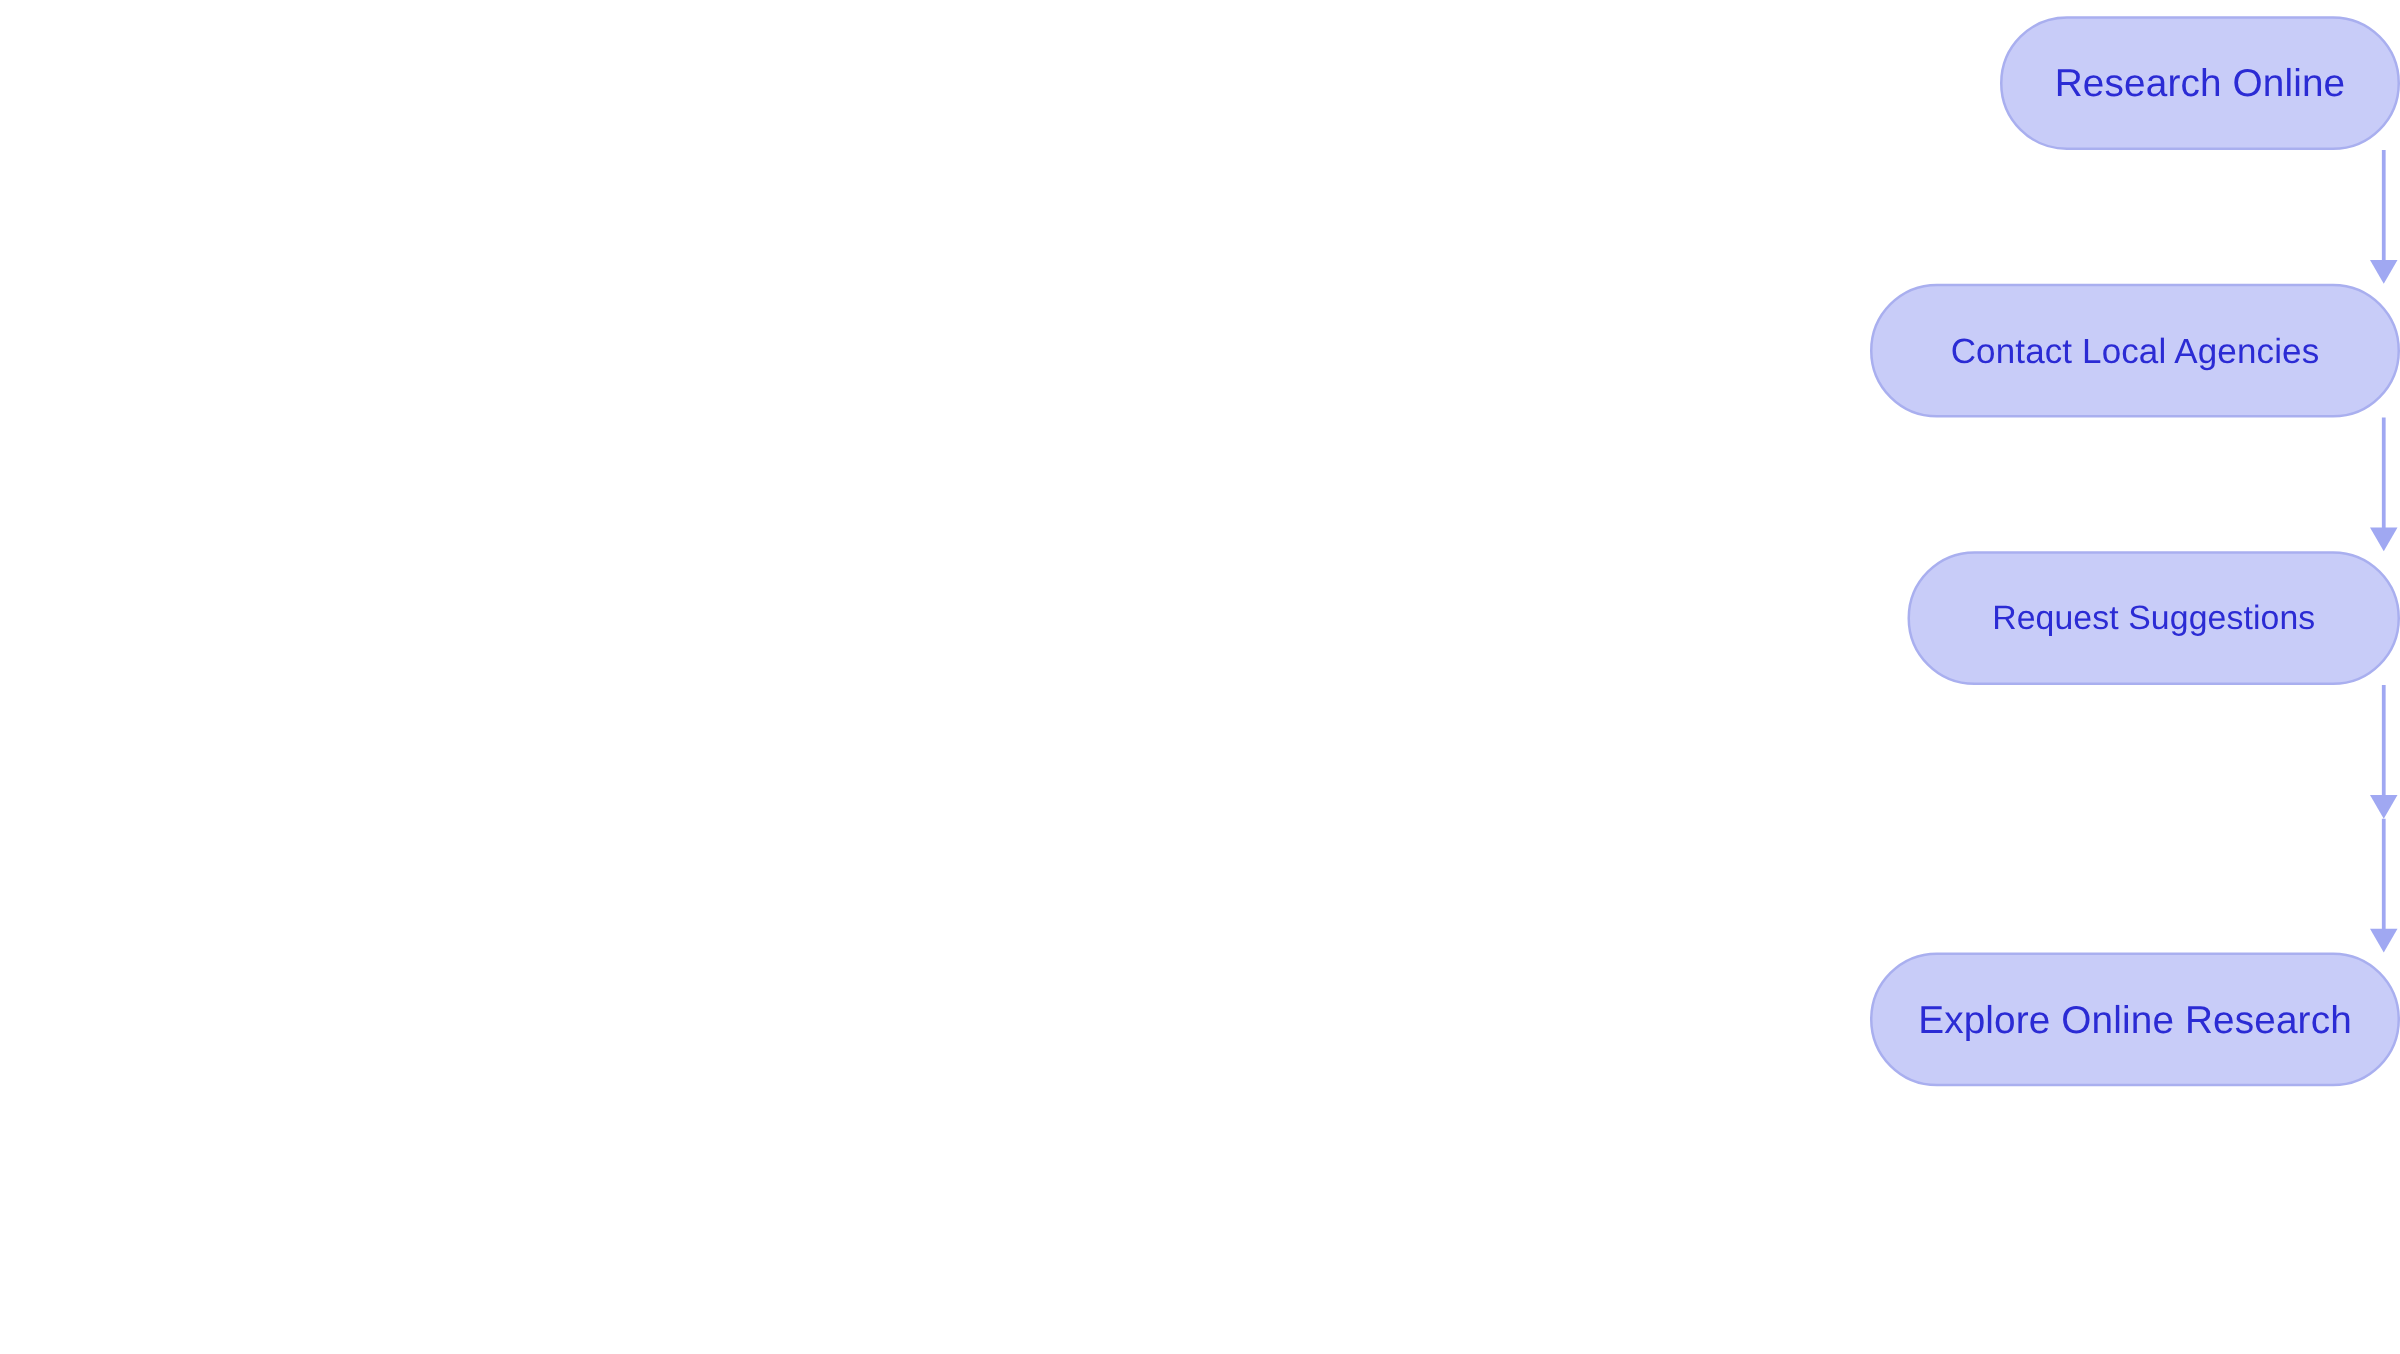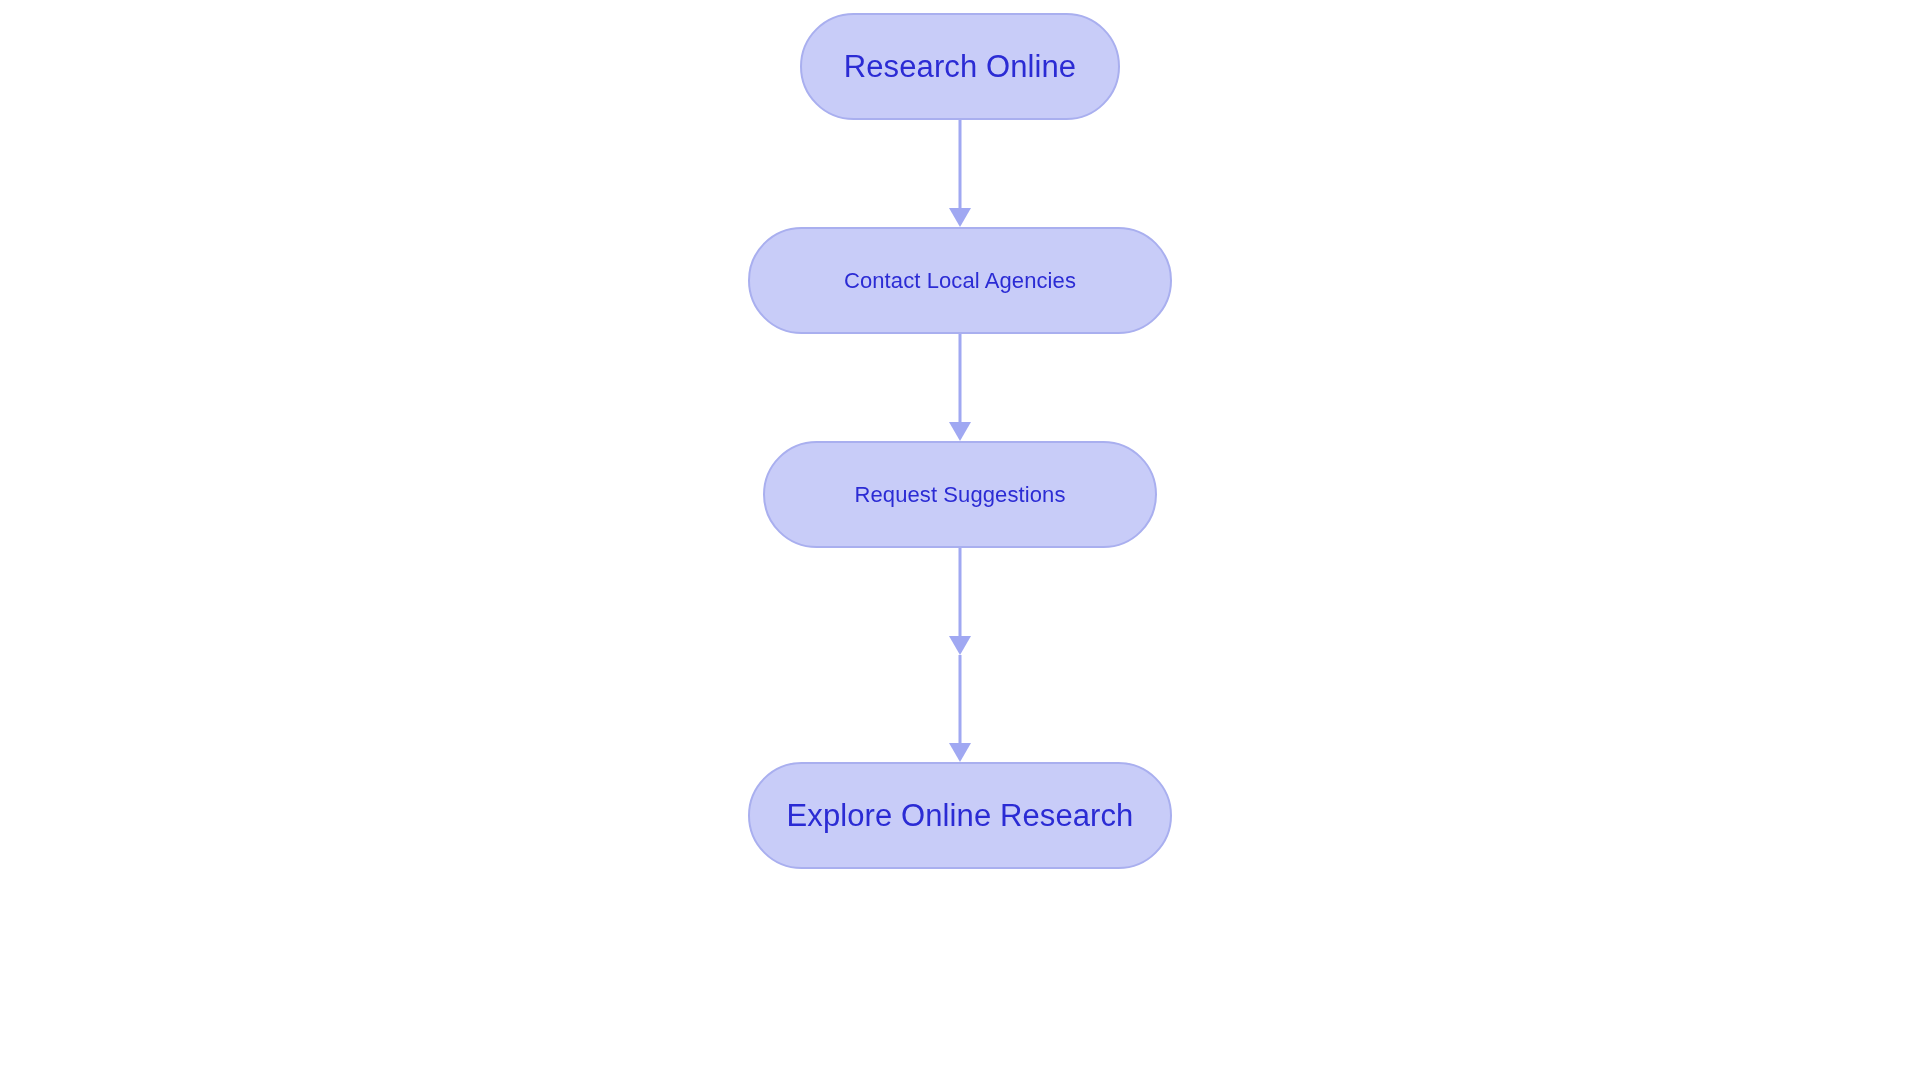--- a/index.html
+++ b/index.html
@@ -24,21 +24,21 @@
   }
 
   .flow-column {
     position: absolute;
     left: 0;
     top: 0;
     width: 1920px;
     height: 869px;
     display: flex;
     flex-direction: column;
-    align-items: center;
+    align-items: flex-end;
   }
 
   
   .flow-node {
     box-sizing: border-box;
     background: #c8ccf8;
     border: 2px solid #a9afef;
     border-radius: 9999px;
     color: #2b2bd4;
     display: flex;
@@ -51,22 +51,22 @@
     user-select: none;
   }
 
   .flow-node .node-label {
     display: block;
     line-height: 1;
   }
 
   
   .node-1 { width: 320px; height: 118px; font-size: 31px; }
-  .node-2 { width: 424px; height: 118px; font-size: 22px; }
-  .node-3 { width: 394px; height: 118px; font-size: 22px; }
+  .node-2 { width: 424px; height: 118px; font-size: 28px; }
+  .node-3 { width: 394px; height: 118px; font-size: 27px; }
   .node-4 { width: 494px; height: 118px; font-size: 31px; }
   .node-5 { width: 424px; height: 118px; font-size: 31px; }
 
   
   .flow-connector {
     position: relative;
     width: 26px;
     display: flex;
     justify-content: center;
   }

